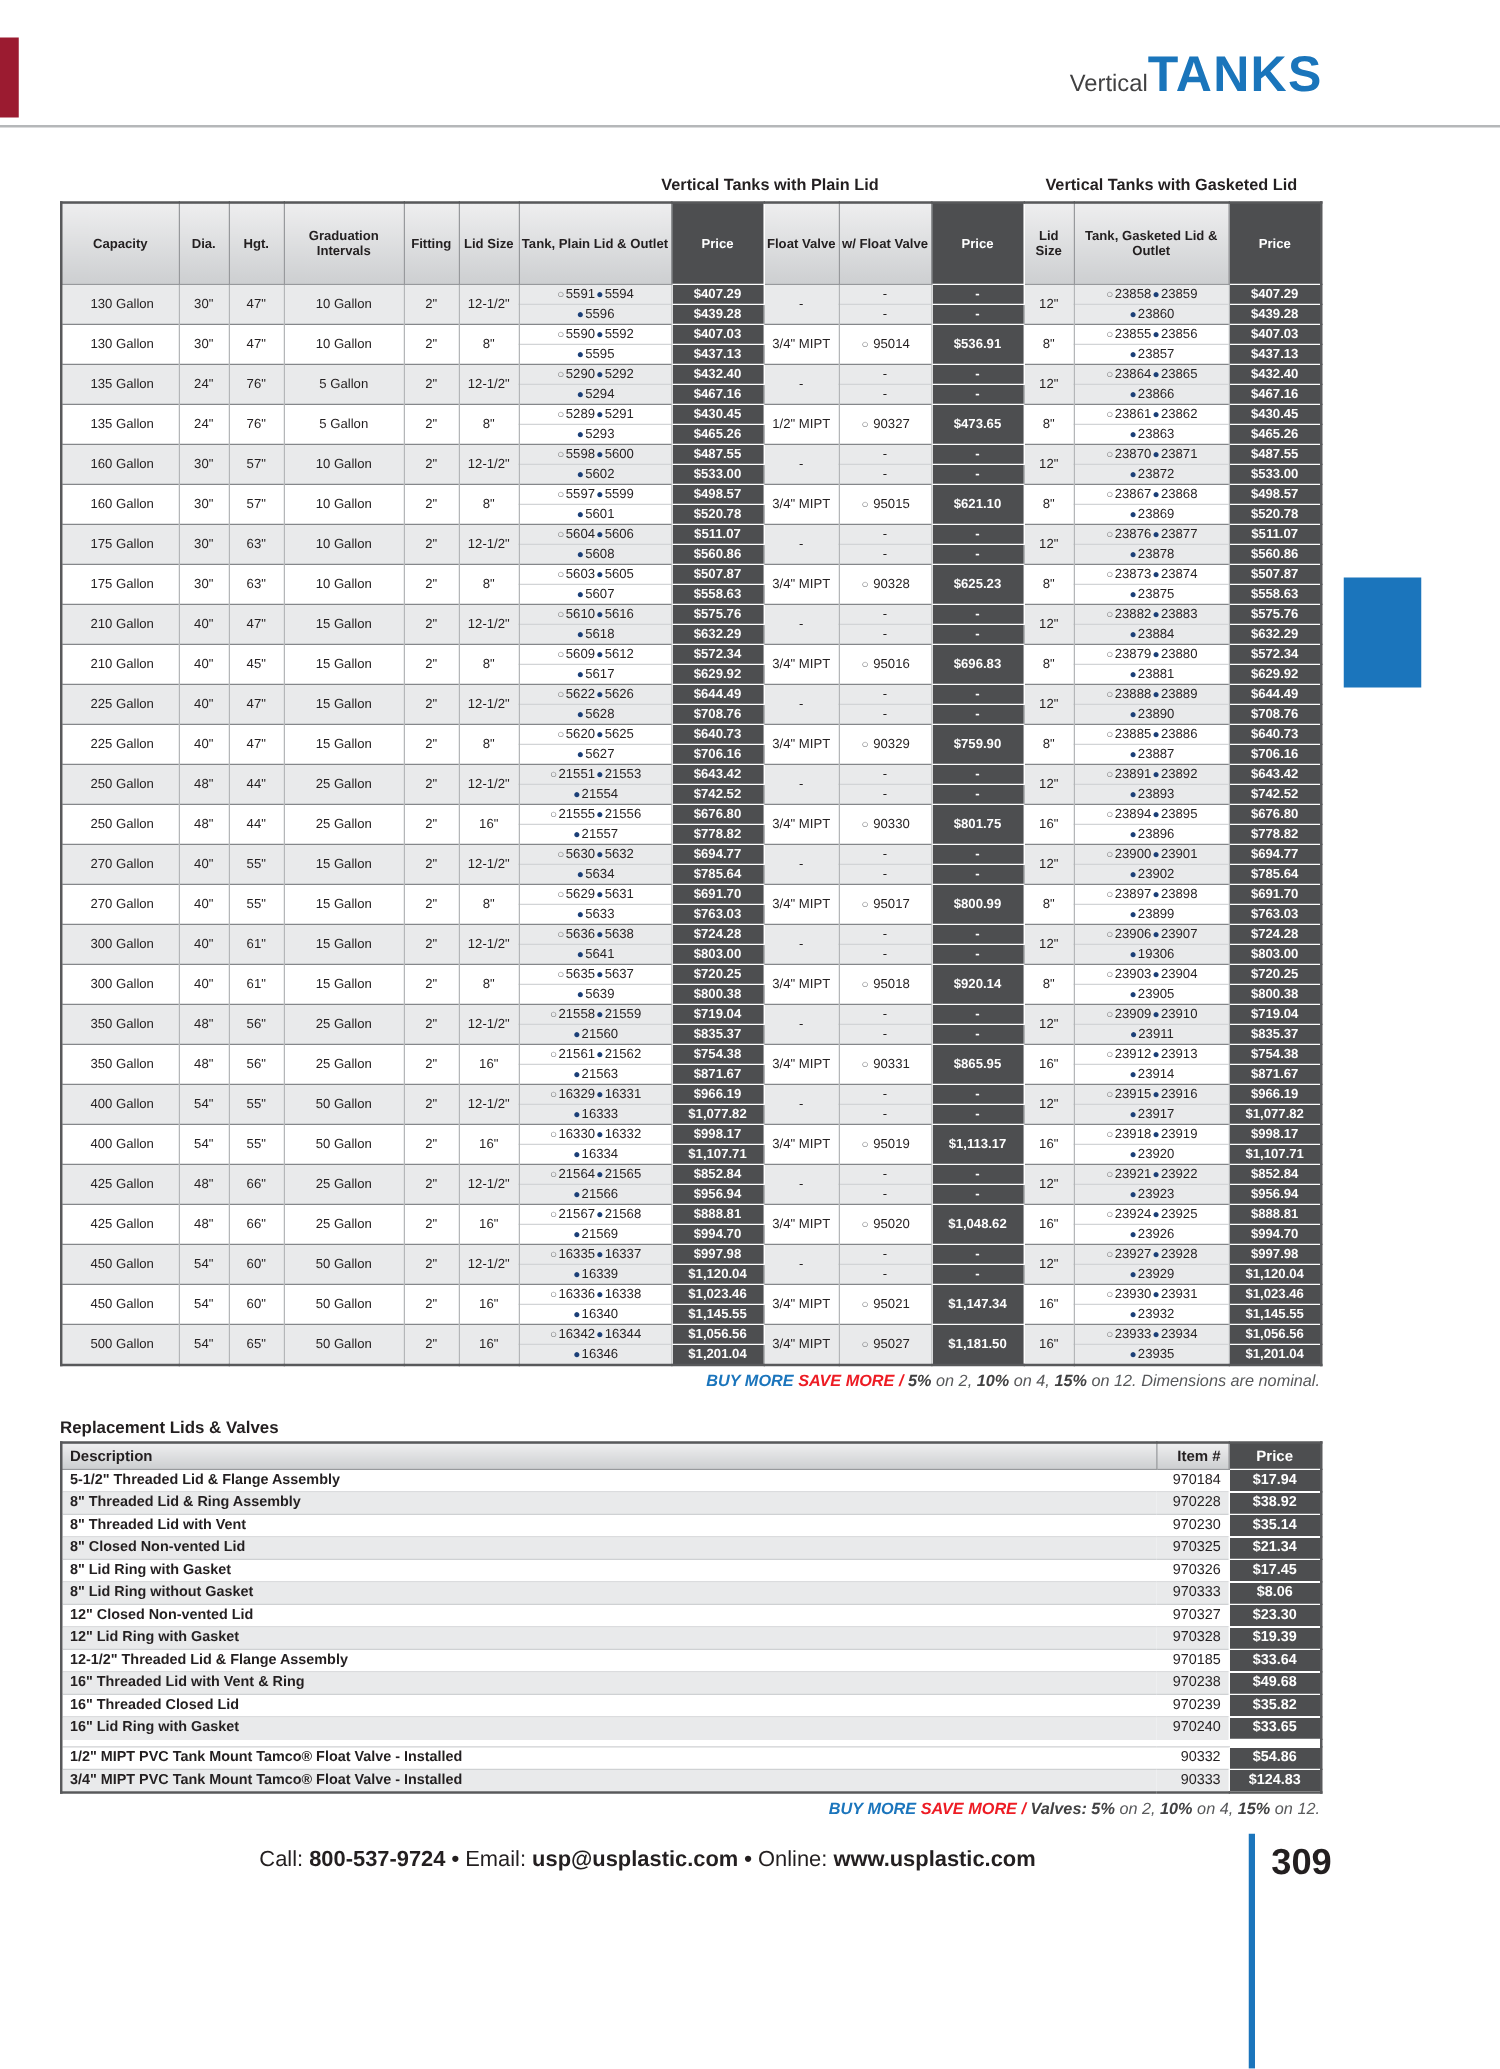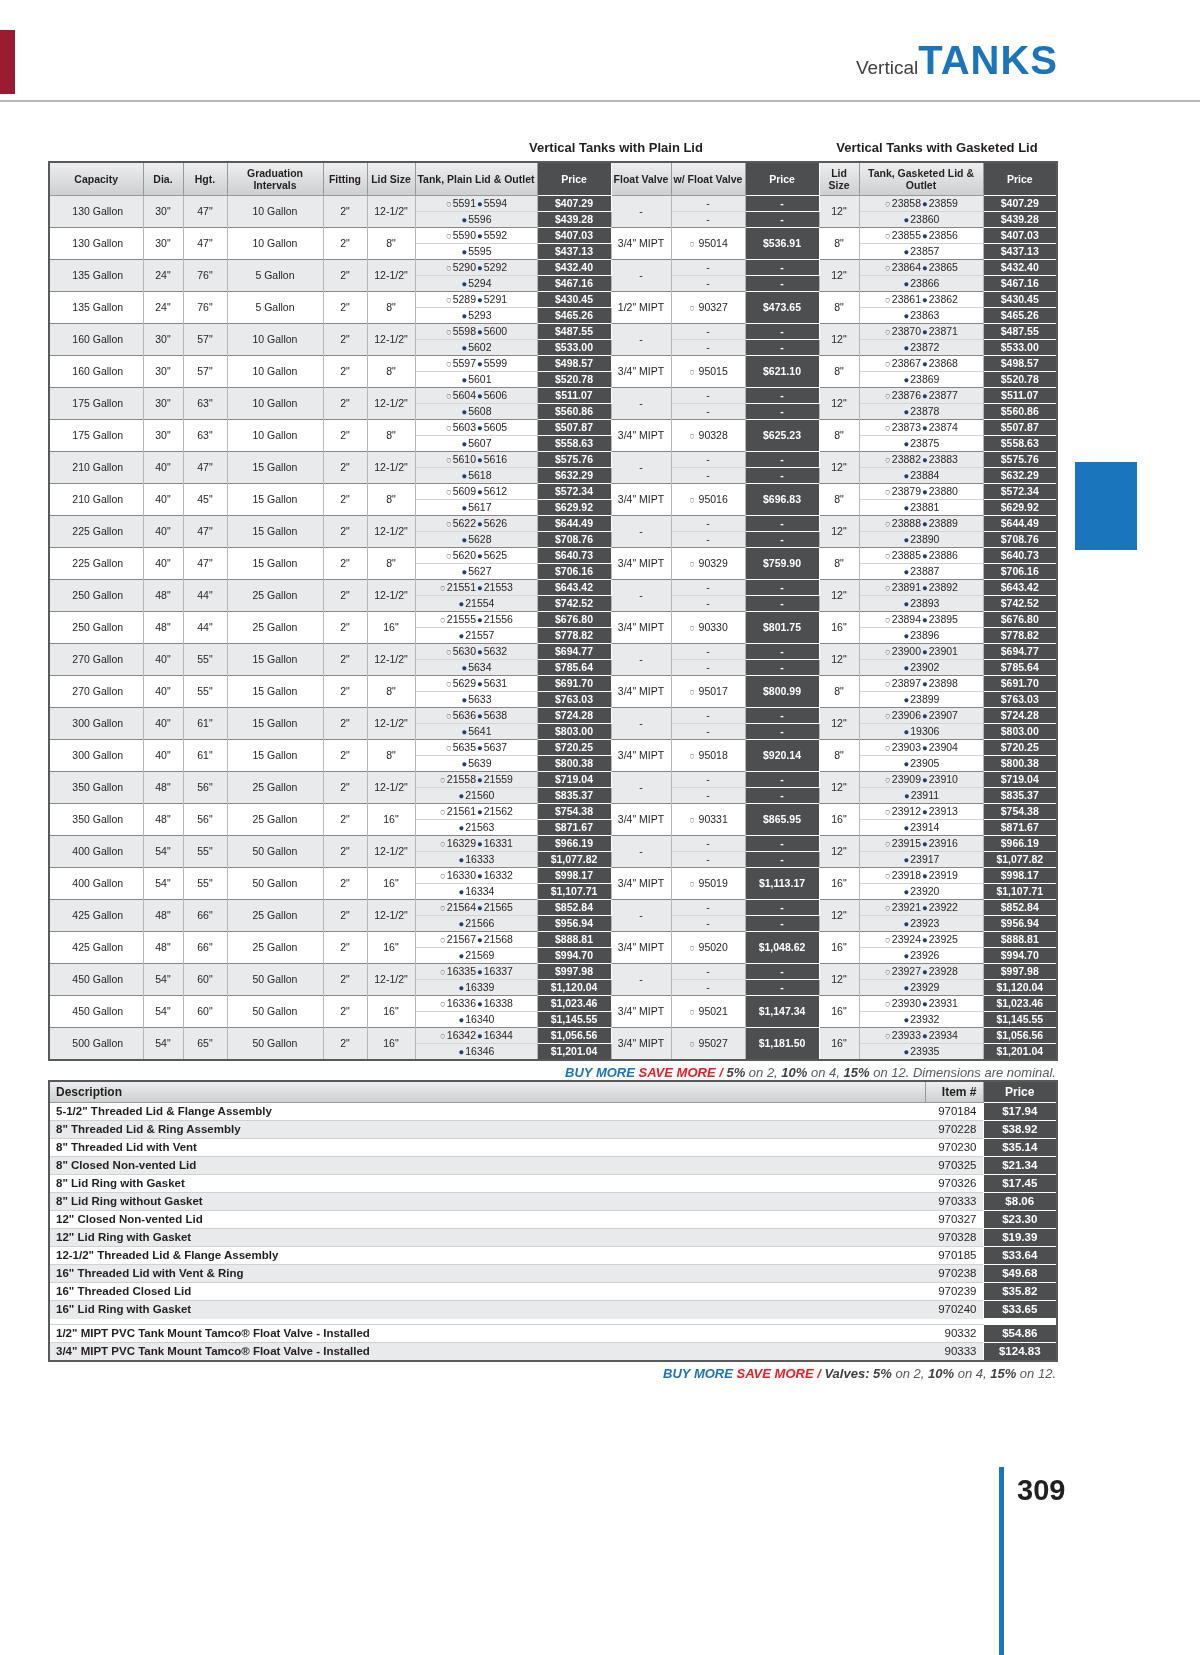--- a/index.html
+++ b/index.html
@@ -22,21 +22,21 @@
   .content { position:absolute; left:48px; top:140px; width:1008px; }
 
   .group-row { position:relative; height:19px; margin-bottom:2px; }
   .group-row span { position:absolute; transform:translateX(-50%); font-weight:bold; font-size:13px; white-space:nowrap; }
   .grp-plain { left:568px; }
   .grp-gask  { left:889px; }
 
   
   table.main { border-collapse:collapse; width:1008px; table-layout:fixed; font-size:10.5px; border:2px solid #58595b; }
   table.main th { background:linear-gradient(#eeeeef,#cdcfd1); font-weight:bold; font-size:10.5px; line-height:1.15;
-                  padding:4px 1px; border:1px solid #97999c; text-align:center; color:#231f20; }
+                  padding:20px 1px; border:1px solid #97999c; text-align:center; color:#231f20; }
   table.main th.price-h { background:#4d4e50; color:#ffffff; border:1px solid #ffffff; }
   table.main td { height:15px; line-height:15px; padding:0 2px; text-align:center; color:#231f20;
                   border-left:1px solid #b4b6b8; border-right:1px solid #b4b6b8; overflow:hidden; white-space:nowrap; }
   tr.sub1 > td { border-top:1px solid #85878a; }
   tr.sub2 > td { border-top:1px solid #d2d4d6; }
   tr.shade > td { background:#e9eaeb; }
   tr.plainbg > td { background:#ffffff; }
   table.main td.price { background:#4d4e50; color:#ffffff; font-weight:bold; border:1px solid #ffffff; }
   table.main td.cap { text-align:center; padding-left:5px; }
   .dot-open { color:#6d6e71; margin:0 1px; font-size:9.5px; }
@@ -747,20 +747,21 @@
             <td class="items"><span class="dot-fill">●</span><span>16346</span></td>
             <td class="price">$1,201.04</td>
             <td class="items"><span class="dot-fill">●</span><span>23935</span></td>
             <td class="price">$1,201.04</td>
           </tr>
         </tbody>
     </table>
 
     <div class="note" id="note1"><span class="seg-blue">BUY MORE </span><span class="seg-red">SAVE MORE</span><span class="seg-red"> / </span><span class="seg-boldDark">5%</span><span class="seg-dark"> on 2, </span><span class="seg-boldDark">10%</span><span class="seg-dark"> on 4, </span><span class="seg-boldDark">15%</span><span class="seg-dark"> on 12. </span><span class="seg-dark">Dimensions are nominal.</span></div>
 
+    <div class="repl-title">Replacement Lids &amp; Valves</div>
 
     <table class="repl">
       <colgroup>
         <col style="width:876px">
           <col style="width:58px">
           <col style="width:74px">
       </colgroup>
       <thead>
         <tr>
           <th class="desc-h">Description</th>
@@ -844,15 +845,16 @@
             <td class="item">90333</td>
             <td class="rprice">$124.83</td>
           </tr>
         </tbody>
     </table>
 
     <div class="note" id="note2"><span class="seg-blue">BUY MORE </span><span class="seg-red">SAVE MORE</span><span class="seg-red"> / </span><span class="seg-boldDark">Valves: </span><span class="seg-boldDark">5%</span><span class="seg-dark"> on 2, </span><span class="seg-boldDark">10%</span><span class="seg-dark"> on 4, </span><span class="seg-boldDark">15%</span><span class="seg-dark"> on 12.</span></div>
 
   </div>
 
+  <div class="footer-line" id="footer-line"><span class="seg-plain">Call: </span><span class="seg-bold">800-537-9724</span><span class="seg-bold"> • </span><span class="seg-plain">Email: </span><span class="seg-bold">usp@usplastic.com</span><span class="seg-bold"> • </span><span class="seg-plain">Online: </span><span class="seg-bold">www.usplastic.com</span></div>
   <div class="page-num">309</div>
 
 </div>
 
 </body></html>

